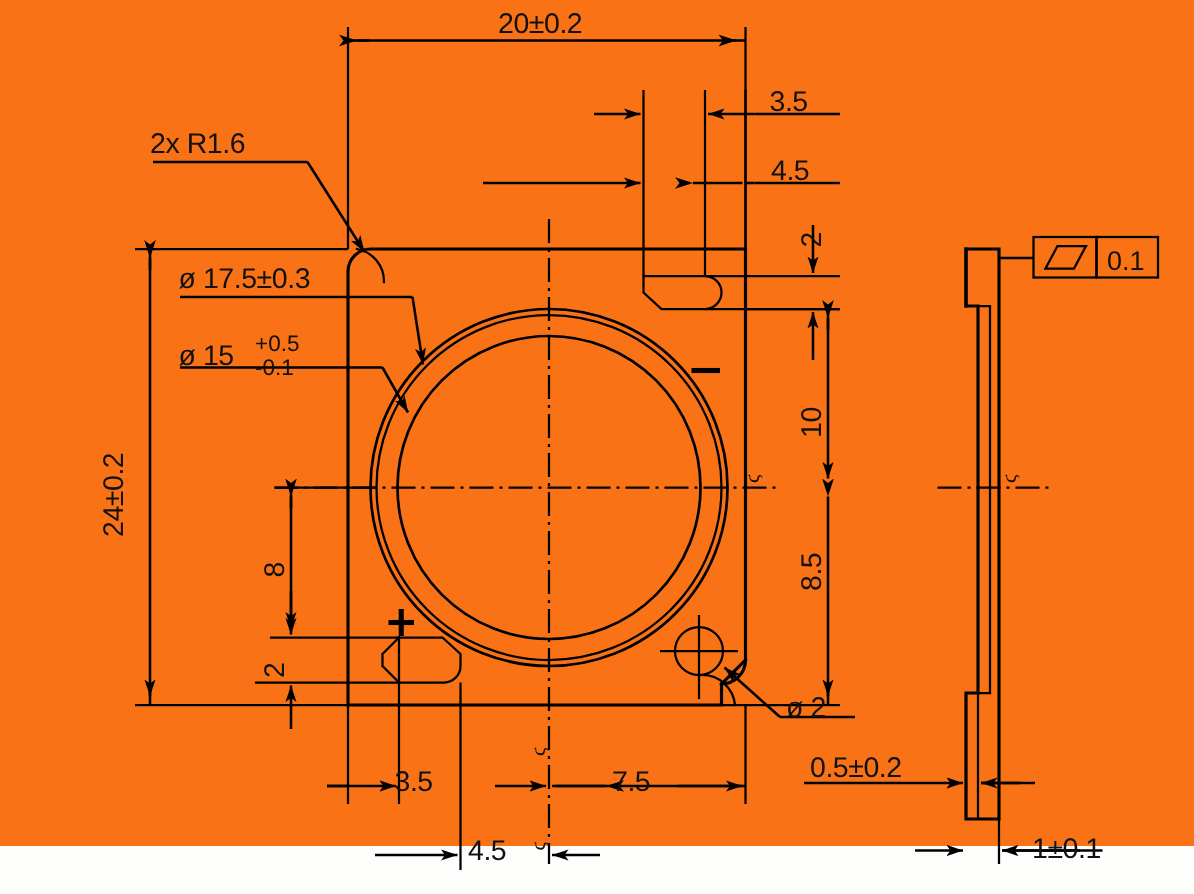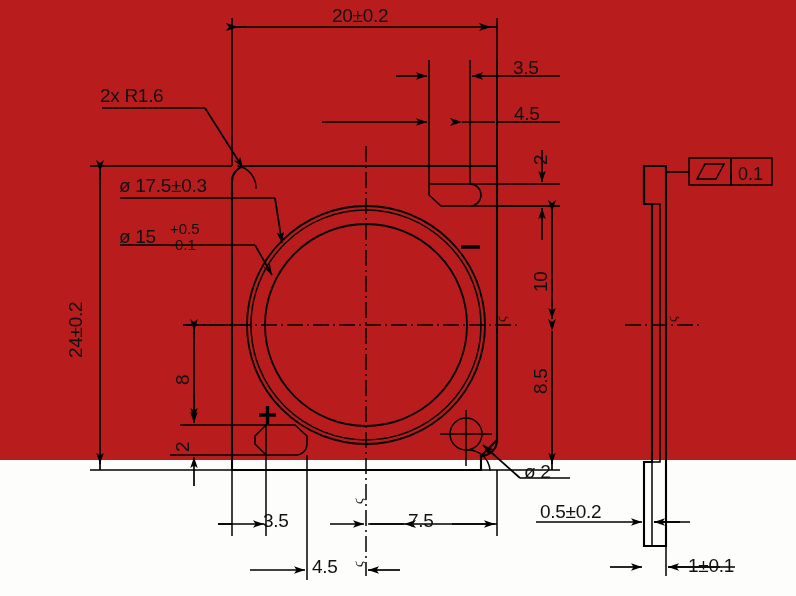--- a/index.html
+++ b/index.html
@@ -9,22 +9,22 @@
   }
   body {
     width: 796px;
     height: 596px;
     overflow: hidden;
     font-family: "Liberation Sans", sans-serif;
   }
   #drawing-root {
     position: relative;
     width: 796px;
-    height: 460px;
-    background: #b91c1c;
+    height: 564px;
+    background: #f97316;
   }
   svg#cad {
     position: absolute;
     left: 0;
     top: 0;
     width: 796px;
     height: 596px;
     display: block;
   }
   .ln      { stroke: #000; stroke-width: 2.1; fill: none; stroke-linecap: square; }

